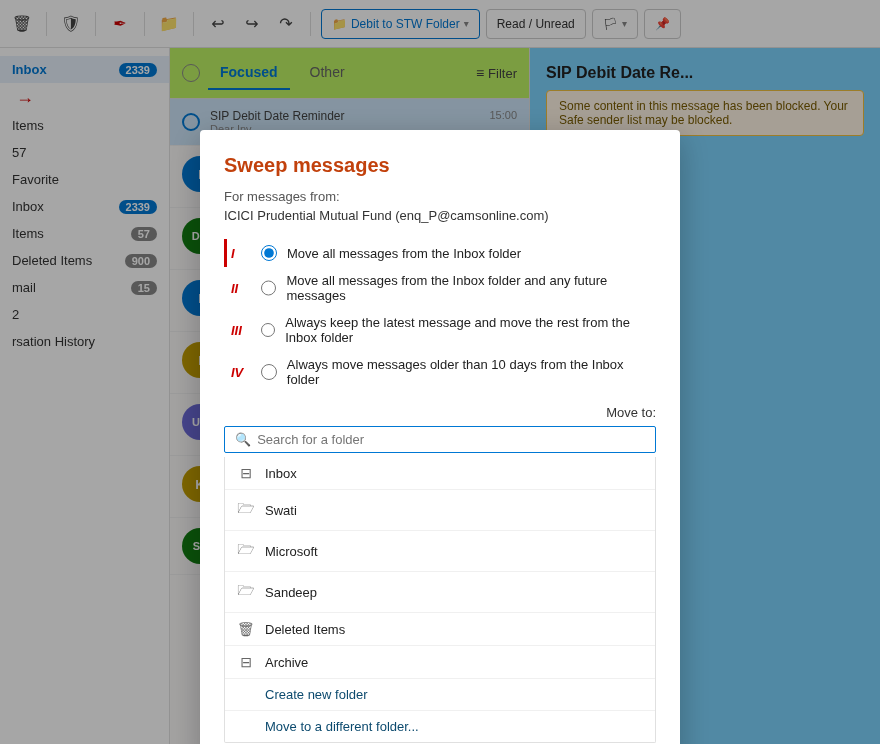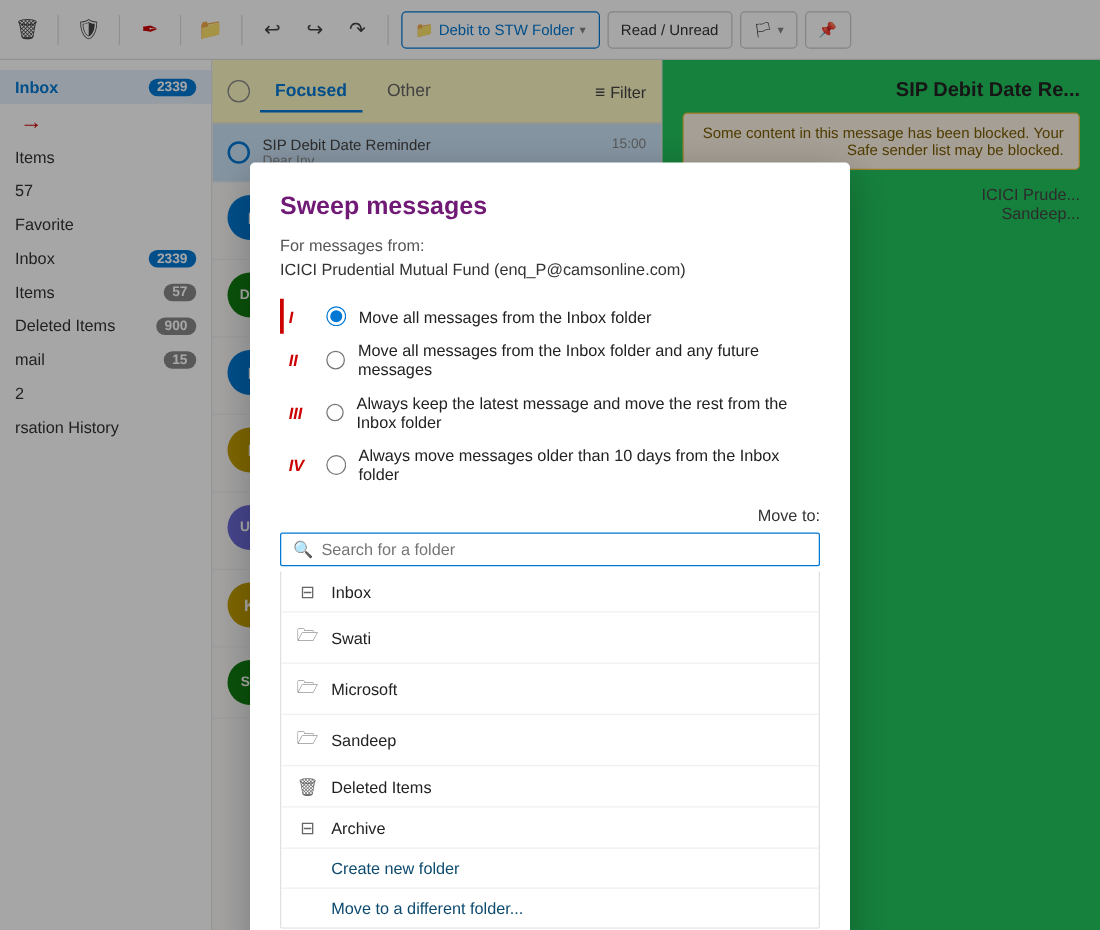--- a/index.html
+++ b/index.html
@@ -25,48 +25,48 @@
     
     .sidebar { width: 170px; background: #fff; border-right: 1px solid #e0e0e0; padding: 8px 0; overflow-y: auto; }
     .sidebar-item { display: flex; align-items: center; justify-content: space-between; padding: 6px 12px; cursor: pointer; font-size: 13px; color: #333; }
     .sidebar-item.active { background: #e6f0fa; color: #0078d4; font-weight: 600; }
     .sidebar-item .badge { background: #0078d4; color: #fff; border-radius: 10px; padding: 1px 7px; font-size: 11px; font-weight: 600; min-width: 24px; text-align: left; }
     .sidebar-item .badge.gray { background: #888; }
     .arrow-indicator { color: #c00; font-size: 18px; margin-left: 4px; }
 
     
     .email-list { width: 360px; border-right: 1px solid #e0e0e0; background: #faf9f8; display: flex; flex-direction: column; }
-    .email-list-header { display: flex; align-items: center; padding: 8px 12px; border-bottom: 1px solid #e0e0e0; background: #fef9c3; gap: 8px; }
+    .email-list-header { display: flex; align-items: center; padding: 8px 12px; border-bottom: 1px solid #e0e0e0; background: #bef264; gap: 8px; }
     .tab { padding: 8px 12px; cursor: pointer; font-size: 14px; color: #666; border-bottom: 2px solid transparent; }
     .tab.active { color: #0078d4; border-bottom: 2px solid #0078d4; font-weight: 600; }
     .filter-btn { margin-left: auto; display: flex; align-items: center; gap: 4px; cursor: pointer; color: #444; font-size: 13px; }
     .sort-icon { font-size: 14px; }
     .email-items { overflow-y: auto; flex: 1; }
     .email-item { display: flex; gap: 10px; padding: 10px 12px; border-bottom: 1px solid #efefef; cursor: pointer; align-items: flex-start; }
     .email-item.selected { background: #cce4f7; }
     .avatar { width: 36px; height: 36px; border-radius: 50%; display: flex; align-items: center; justify-content: center; font-size: 13px; font-weight: 700; color: #fff; flex-shrink: 0; }
     .email-radio { width: 18px; height: 18px; border-radius: 50%; border: 2px solid #888; margin-top: 8px; flex-shrink: 0; }
     .email-content { flex: 1; overflow: hidden; }
     .email-sender { font-weight: 600; font-size: 13px; color: #222; white-space: nowrap; overflow: hidden; text-overflow: ellipsis; }
     .email-subject { font-size: 12px; color: #444; white-space: nowrap; overflow: hidden; text-overflow: ellipsis; }
     .email-preview { font-size: 11px; color: #888; white-space: nowrap; overflow: hidden; text-overflow: ellipsis; }
     .email-time { font-size: 11px; color: #888; flex-shrink: 0; }
 
     
-    .reading-pane { flex: 1; background: #22c55e; padding: 16px; overflow-y: auto; text-align: right; }
+    .reading-pane { flex: 1; background: #7dd3fc; padding: 16px; overflow-y: auto; }
     .reading-header { font-size: 16px; font-weight: 600; color: #222; margin-bottom: 8px; }
     .reading-body { font-size: 13px; color: #444; }
     .reading-warning { background: #fff4e5; border: 1px solid #f0c040; padding: 8px 12px; border-radius: 4px; font-size: 12px; color: #7a5c00; margin-bottom: 12px; }
 
     
     .overlay { position: fixed; top: 0; left: 0; width: 880px; height: 744px; background: rgba(0,0,0,0.35); z-index: 100; display: flex; align-items: flex-start; justify-content: center; padding-top: 130px; }
 
     
     .dialog { background: #fff; border-radius: 4px; width: 480px; box-shadow: 0 8px 32px rgba(0,0,0,0.25); padding: 24px; position: relative; }
-    .dialog-title { font-size: 20px; font-weight: 600; color: #701a75; margin-bottom: 12px; }
+    .dialog-title { font-size: 20px; font-weight: 600; color: #c2410c; margin-bottom: 12px; }
     .dialog-for { font-size: 13px; color: #555; margin-bottom: 4px; }
     .dialog-email { font-size: 13px; color: #333; margin-bottom: 16px; }
     .radio-option { display: flex; align-items: center; gap: 10px; padding: 6px 0; font-size: 13px; color: #222; cursor: pointer; border-left: 3px solid transparent; padding-left: 4px; }
     .radio-option.active-option { border-left: 3px solid #c00; }
     .radio-option input[type=radio] { accent-color: #0078d4; width: 16px; height: 16px; cursor: pointer; }
     .move-to-label { font-size: 13px; color: #333; margin-top: 12px; margin-bottom: 6px; text-align: right; }
     .folder-search { display: flex; align-items: center; border: 1px solid #0078d4; border-radius: 2px; padding: 5px 10px; gap: 6px; margin-bottom: 4px; }
     .folder-search input { border: none; outline: none; font-size: 13px; color: #333; width: 100%; }
     .folder-search-icon { color: #888; font-size: 13px; }
     .folder-list { border: 1px solid #e0e0e0; border-top: none; border-radius: 0 0 2px 2px; }

